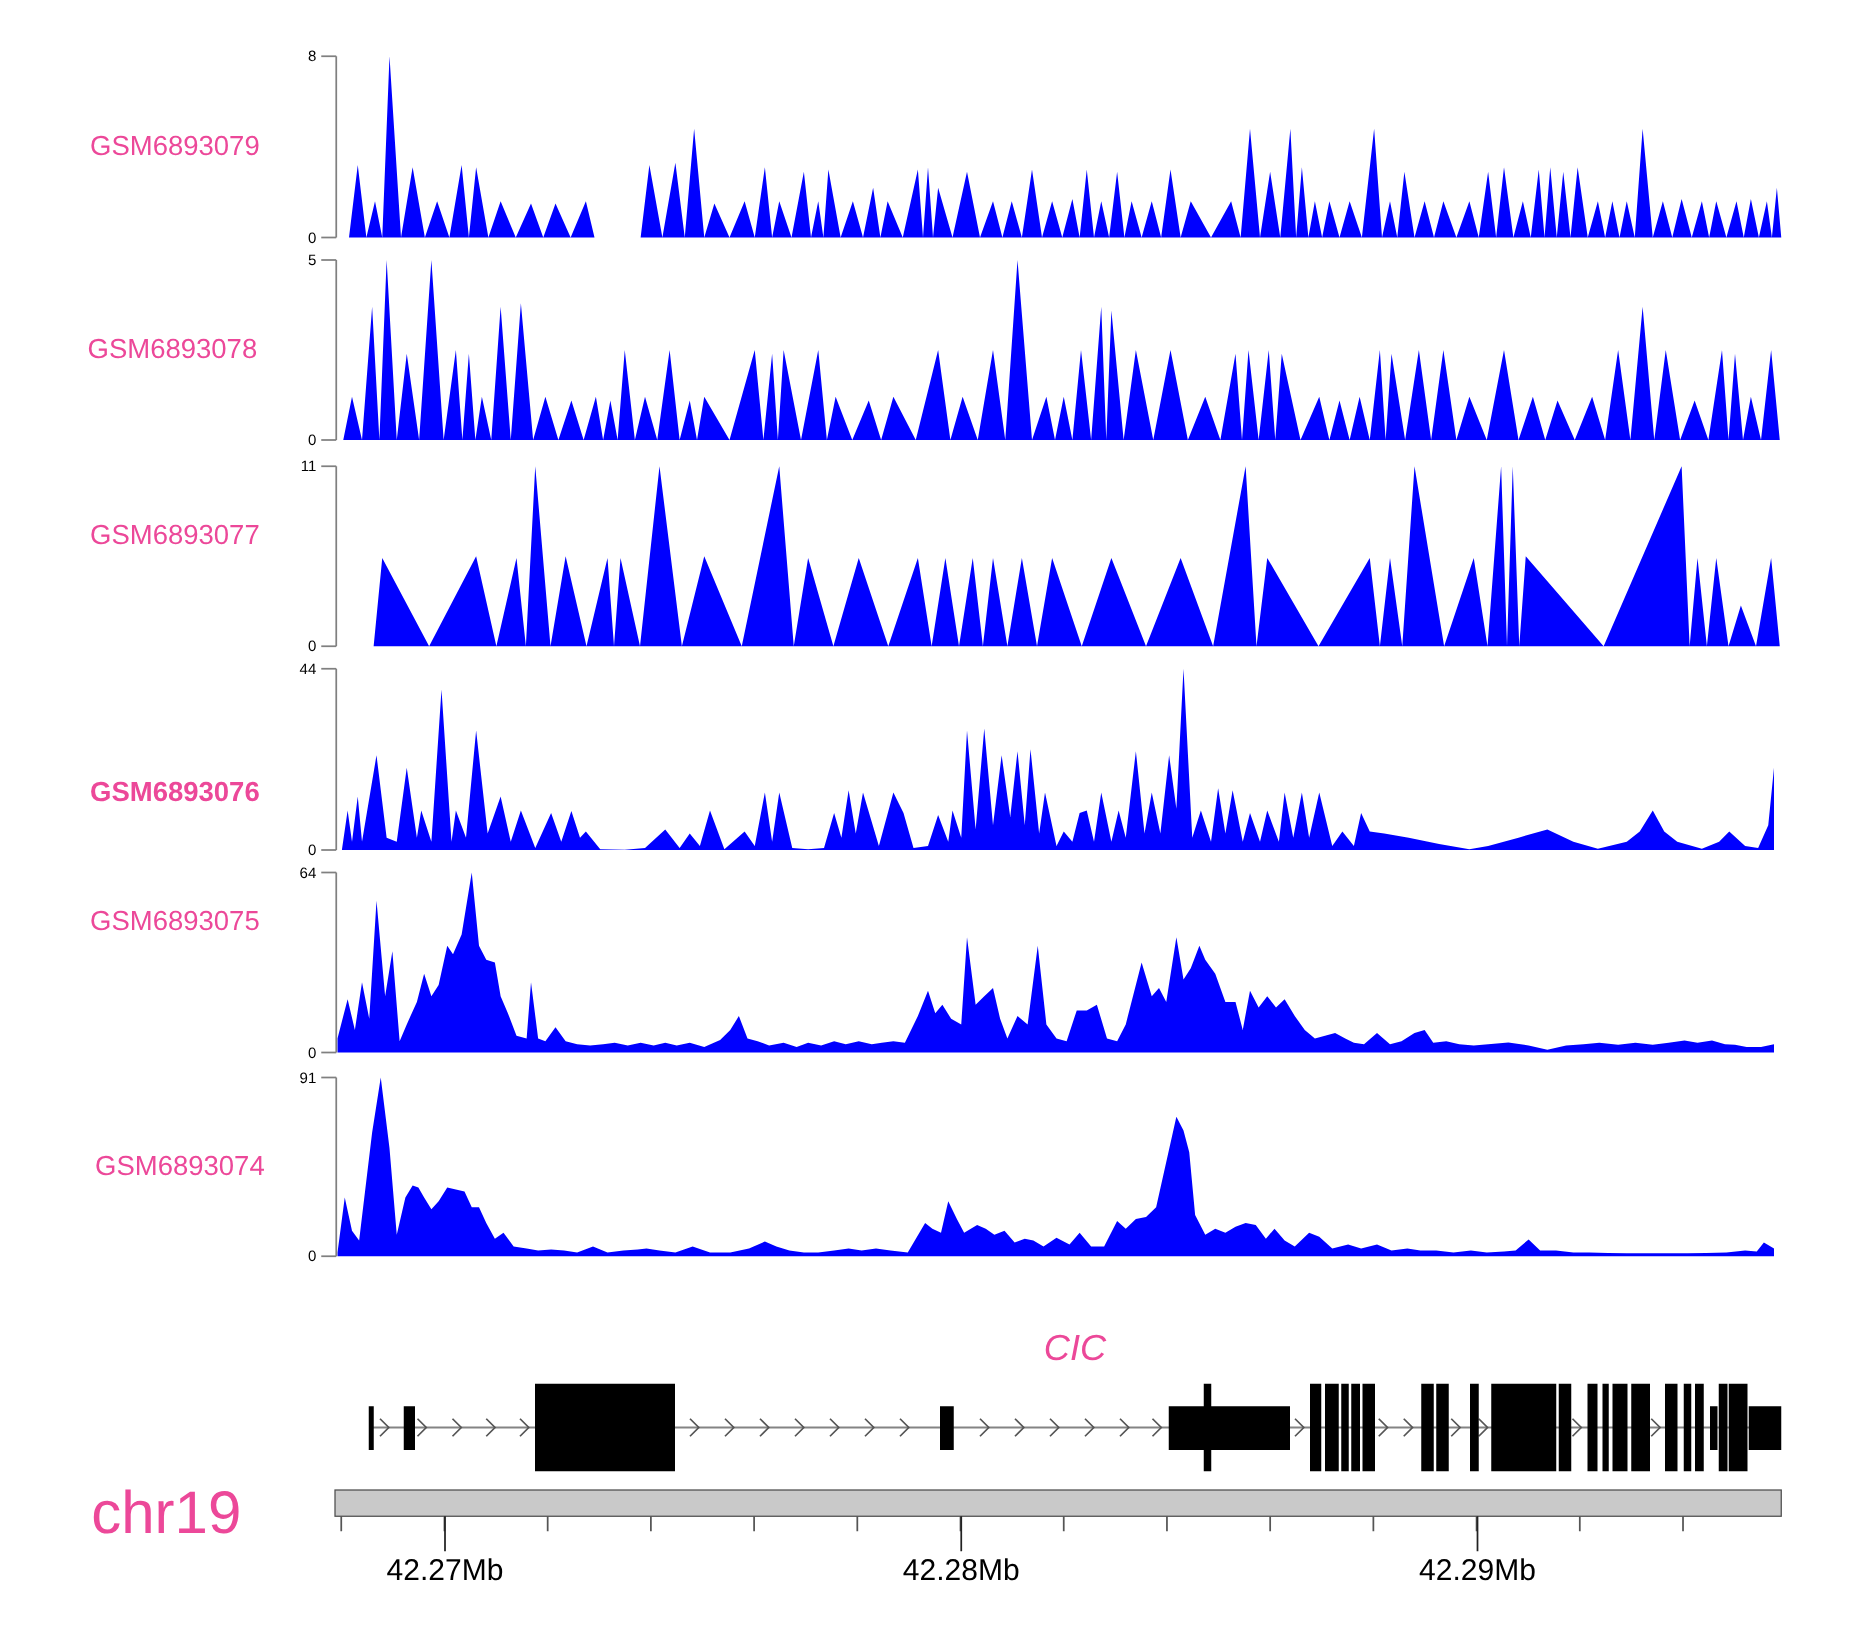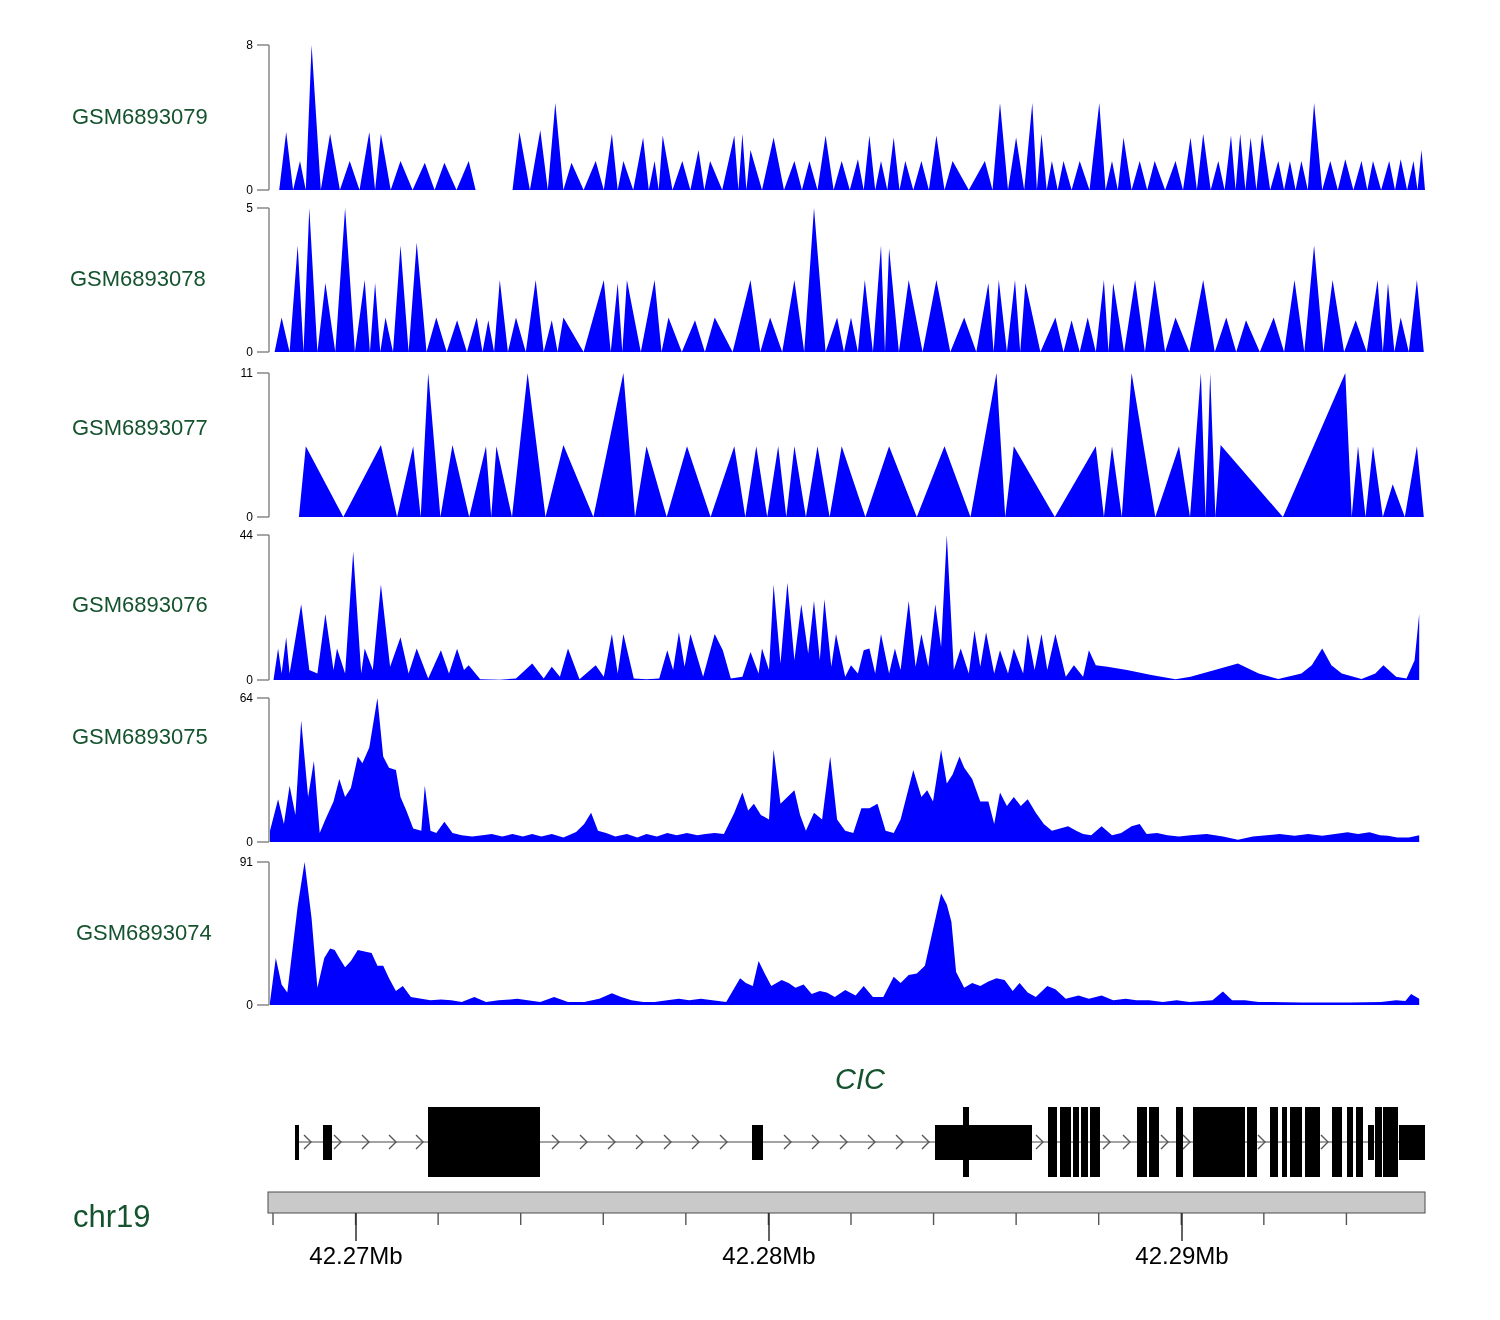--- a/index.html
+++ b/index.html
@@ -1,22 +1,22 @@
 <!DOCTYPE html>
 <html><head>
 <meta charset="utf-8">
 <style>
   html,body{margin:0;padding:0;background:#ffffff;}
   .fig{position:relative;width:1500px;height:1320px;background:#ffffff;overflow:hidden;
        font-family:"Liberation Sans","DejaVu Sans",sans-serif;}
   .fig svg{position:absolute;left:0;top:0;}
-  .lbl{position:absolute;color:#14532d;white-space:nowrap;}
+  .lbl{position:absolute;color:#ec4899;white-space:nowrap;}
   .track-label{font-size:22px;}
   .gene-label{font-size:29px;transform:translateX(-50%);}
-  .chrom-label{font-size:31px;margin-top:16px;}
+  .chrom-label{font-size:48px;}
 </style>
 </head>
 <body>
 
 <div class="fig">
   <svg id="plot" width="1500" height="1320">
       <path d="M279.2,190L279.2,190.0L286.2,132.0L293.1,190.0L300.0,161.0L305.8,190.0L311.6,45.0L320.8,190.0L330.1,133.8L339.9,190.0L349.7,161.0L359.5,190.0L369.3,132.0L375.1,190.0L380.9,133.8L390.7,190.0L400.5,161.0L412.6,190.0L424.8,162.8L434.6,190.0L444.4,162.8L456.5,190.0L468.7,161.0L475.6,190.0L512.5,190.0L519.5,132.0L529.9,190.0L540.3,130.2L547.8,190.0L555.3,103.0L563.4,190.0L571.5,162.8L583.6,190.0L595.7,161.0L603.8,190.0L611.9,133.8L617.7,190.0L623.4,161.0L633.2,190.0L643.1,137.4L648.8,190.0L654.6,161.0L658.7,190.0L662.7,135.6L672.5,190.0L682.3,161.0L690.4,190.0L698.5,150.1L704.3,190.0L710.1,161.0L722.2,190.0L734.3,135.6L738.4,190.0L742.4,133.8L746.4,190.0L750.5,150.1L762.0,190.0L773.6,137.4L784.0,190.0L794.4,161.0L801.9,190.0L809.4,161.0L817.5,190.0L825.6,135.6L833.6,190.0L841.7,161.0L849.8,190.0L857.9,159.2L863.7,190.0L869.4,135.6L875.2,190.0L881.0,161.0L887.3,190.0L893.7,137.4L899.5,190.0L905.3,161.0L913.3,190.0L921.4,161.0L928.9,190.0L936.4,135.6L944.5,190.0L952.6,161.0L968.8,190.0L984.9,161.0L992.5,190.0L1000.0,103.0L1008.0,190.0L1016.1,137.4L1024.2,190.0L1032.3,103.0L1036.9,190.0L1041.5,133.8L1046.7,190.0L1051.9,161.0L1057.7,190.0L1063.5,161.0L1071.6,190.0L1079.7,161.0L1089.5,190.0L1099.3,103.0L1105.6,190.0L1112.0,161.0L1117.8,190.0L1123.5,137.4L1131.6,190.0L1139.7,161.0L1147.2,190.0L1154.7,161.0L1165.1,190.0L1175.5,161.0L1183.0,190.0L1190.5,137.4L1196.9,190.0L1203.2,133.8L1210.7,190.0L1218.3,161.0L1224.6,190.0L1231.0,135.6L1235.6,190.0L1240.2,133.8L1245.4,190.0L1250.6,137.4L1256.4,190.0L1262.1,133.8L1270.2,190.0L1278.3,161.0L1284.1,190.0L1289.9,161.0L1295.6,190.0L1301.4,161.0L1307.8,190.0L1314.1,103.0L1322.2,190.0L1330.3,161.0L1337.8,190.0L1345.3,159.2L1353.4,190.0L1361.5,161.0L1367.3,190.0L1373.0,161.0L1381.1,190.0L1389.2,161.0L1395.0,190.0L1400.7,159.2L1407.1,190.0L1413.5,161.0L1417.5,190.0L1421.5,150.1L1425.0,190.0L1425.0,190Z" fill="#0000FF" stroke="none"></path>
       <line x1="269" y1="45" x2="269" y2="190" stroke="#808080" stroke-width="1.4"></line>
       <line x1="257" y1="45" x2="269" y2="45" stroke="#808080" stroke-width="1.4"></line>
       <line x1="257" y1="190" x2="269" y2="190" stroke="#808080" stroke-width="1.4"></line>
@@ -125,16 +125,16 @@
       <line x1="769" y1="1213" x2="769" y2="1241" stroke="#222222" stroke-width="1.4"></line>
       <text x="769" y="1264" text-anchor="middle" font-size="24" font-family="&quot;Liberation Sans&quot;,sans-serif" fill="#000">42.28Mb</text>
       <line x1="1182" y1="1213" x2="1182" y2="1241" stroke="#222222" stroke-width="1.4"></line>
       <text x="1182" y="1264" text-anchor="middle" font-size="24" font-family="&quot;Liberation Sans&quot;,sans-serif" fill="#000">42.29Mb</text>
     </svg>
   <div class="lbl gene-label" style="left:860px;top:1063px;font-style:italic;">CIC</div>
   <div class="lbl chrom-label" style="left:73px;top:1183px;">chr19</div>
 <div class="lbl track-label" style="left: 72px; top: 103.5px;">GSM6893079</div>
     <div class="lbl track-label" style="left: 70px; top: 266px;">GSM6893078</div>
     <div class="lbl track-label" style="left: 72px; top: 415px;">GSM6893077</div>
-    <div class="lbl track-label" style="left: 72px; top: 592px;">GSM6893076</div>
+    <div class="lbl track-label" style="left: 72px; top: 621px; font-weight: bold;">GSM6893076</div>
     <div class="lbl track-label" style="left: 72px; top: 724px;">GSM6893075</div>
     <div class="lbl track-label" style="left: 76px; top: 919.5px;">GSM6893074</div>
   </div>
 
 </body></html>

